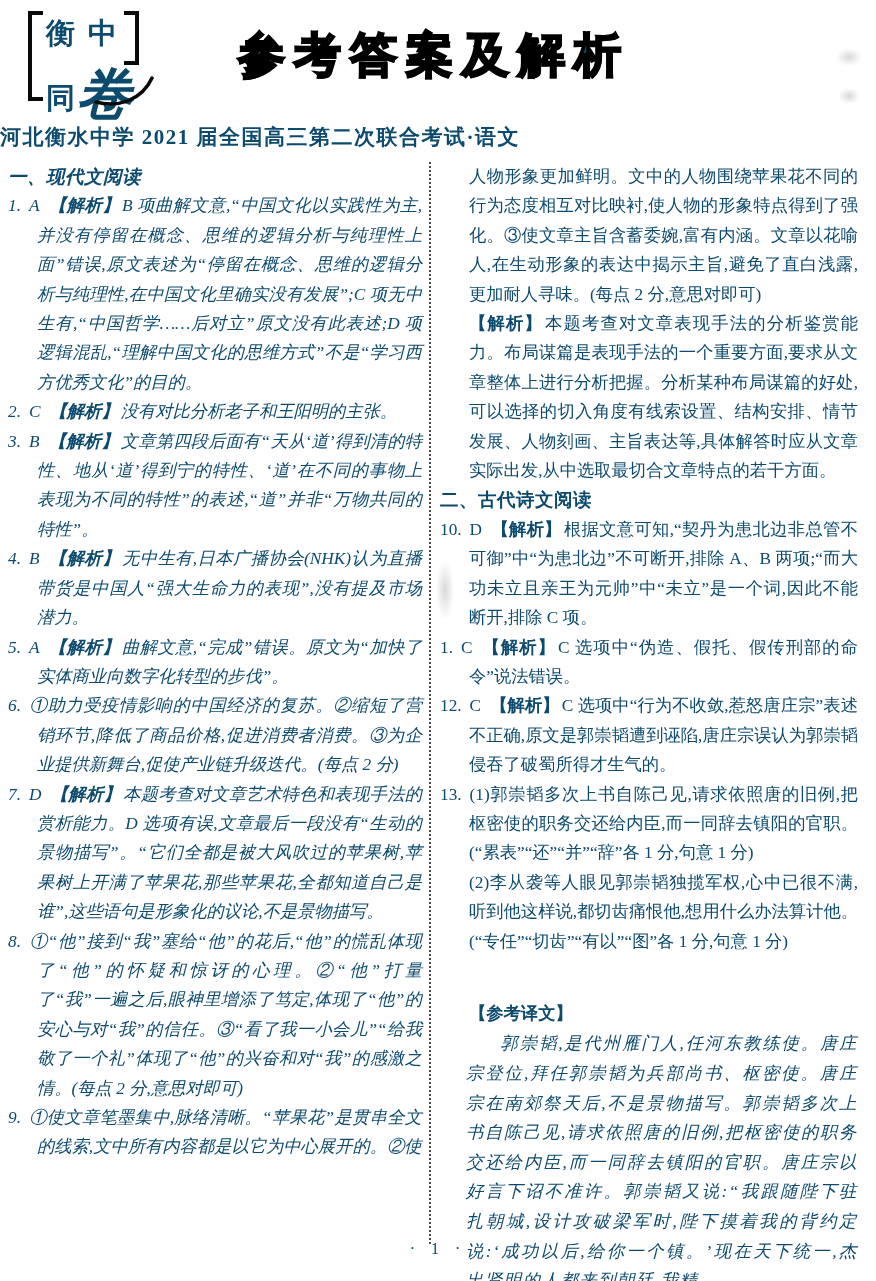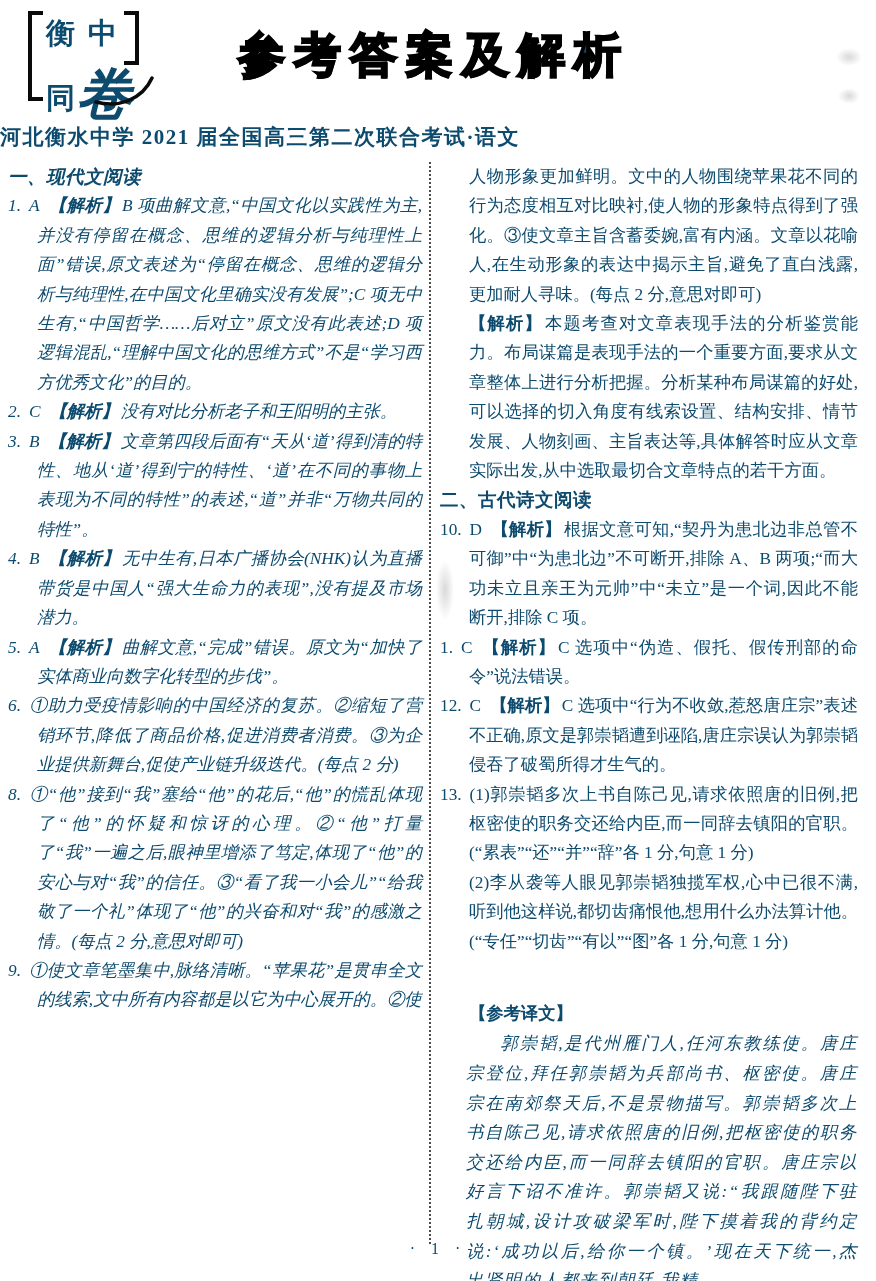--- a/index.html
+++ b/index.html
@@ -60,20 +60,21 @@
   <div class="cols">
 
     <div class="col col-left">
       <p class="sec">一、现代文阅读</p>
       <p class="item"><span class="num">1.</span><span class="ans">A</span><span class="lab">【解析】</span><span>B 项曲解文意,“中国文化以实践性为主,并没有停留在概念、思维的逻辑分析与纯理性上面”错误,原文表述为“停留在概念、思维的逻辑分析与纯理性,在中国文化里确实没有发展”;C 项无中生有,“中国哲学……后对立”原文没有此表述;D 项逻辑混乱,“理解中国文化的思维方式”不是“学习西方优秀文化”的目的。</span></p>
       <p class="item"><span class="num">2.</span><span class="ans">C</span><span class="lab">【解析】</span><span>没有对比分析老子和王阳明的主张。</span></p>
       <p class="item"><span class="num">3.</span><span class="ans">B</span><span class="lab">【解析】</span><span>文章第四段后面有“天从‘道’得到清的特性、地从‘道’得到宁的特性、‘道’在不同的事物上表现为不同的特性”的表述,“道”并非“万物共同的特性”。</span></p>
       <p class="item"><span class="num">4.</span><span class="ans">B</span><span class="lab">【解析】</span><span>无中生有,日本广播协会(NHK)认为直播带货是中国人“强大生命力的表现”,没有提及市场潜力。</span></p>
       <p class="item"><span class="num">5.</span><span class="ans">A</span><span class="lab">【解析】</span><span>曲解文意,“完成”错误。原文为“加快了实体商业向数字化转型的步伐”。</span></p>
       <p class="item"><span class="num">6.</span><span>①助力受疫情影响的中国经济的复苏。②缩短了营销环节,降低了商品价格,促进消费者消费。③为企业提供新舞台,促使产业链升级迭代。(每点 2 分)</span></p>
+      <p class="item"><span class="num">7.</span><span class="ans">D</span><span class="lab">【解析】</span><span>本题考查对文章艺术特色和表现手法的赏析能力。D 选项有误,文章最后一段没有“生动的景物描写”。“它们全都是被大风吹过的苹果树,苹果树上开满了苹果花,那些苹果花,全都知道自己是谁”,这些语句是形象化的议论,不是景物描写。</span></p>
       <p class="item"><span class="num">8.</span><span>①“他”接到“我”塞给“他”的花后,“他”的慌乱体现了“他”的怀疑和惊讶的心理。②“他”打量了“我”一遍之后,眼神里增添了笃定,体现了“他”的安心与对“我”的信任。③“看了我一小会儿”“给我敬了一个礼”体现了“他”的兴奋和对“我”的感激之情。(每点 2 分,意思对即可)</span></p>
       <p class="item"><span class="num">9.</span><span>①使文章笔墨集中,脉络清晰。“苹果花”是贯串全文的线索,文中所有内容都是以它为中心展开的。②使</span></p>
     </div>
 
     <div class="col col-right">
       <p class="subp">人物形象更加鲜明。文中的人物围绕苹果花不同的行为态度相互对比映衬,使人物的形象特点得到了强化。③使文章主旨含蓄委婉,富有内涵。文章以花喻人,在生动形象的表达中揭示主旨,避免了直白浅露,更加耐人寻味。(每点 2 分,意思对即可)</p>
       <p class="subp"><span class="lab">【解析】</span><span>本题考查对文章表现手法的分析鉴赏能力。布局谋篇是表现手法的一个重要方面,要求从文章整体上进行分析把握。分析某种布局谋篇的好处,可以选择的切入角度有线索设置、结构安排、情节发展、人物刻画、主旨表达等,具体解答时应从文章实际出发,从中选取最切合文章特点的若干方面。</span></p>
       <p class="sec">二、古代诗文阅读</p>
       <p class="item"><span class="num">10.</span><span class="ans">D</span><span class="lab">【解析】</span><span>根据文意可知,“契丹为患北边非总管不可御”中“为患北边”不可断开,排除 A、B 两项;“而大功未立且亲王为元帅”中“未立”是一个词,因此不能断开,排除 C 项。</span></p>
       <p class="item"><span class="num">1.</span><span class="ans">C</span><span class="lab">【解析】</span><span>C 选项中“伪造、假托、假传刑部的命令”说法错误。</span></p>

